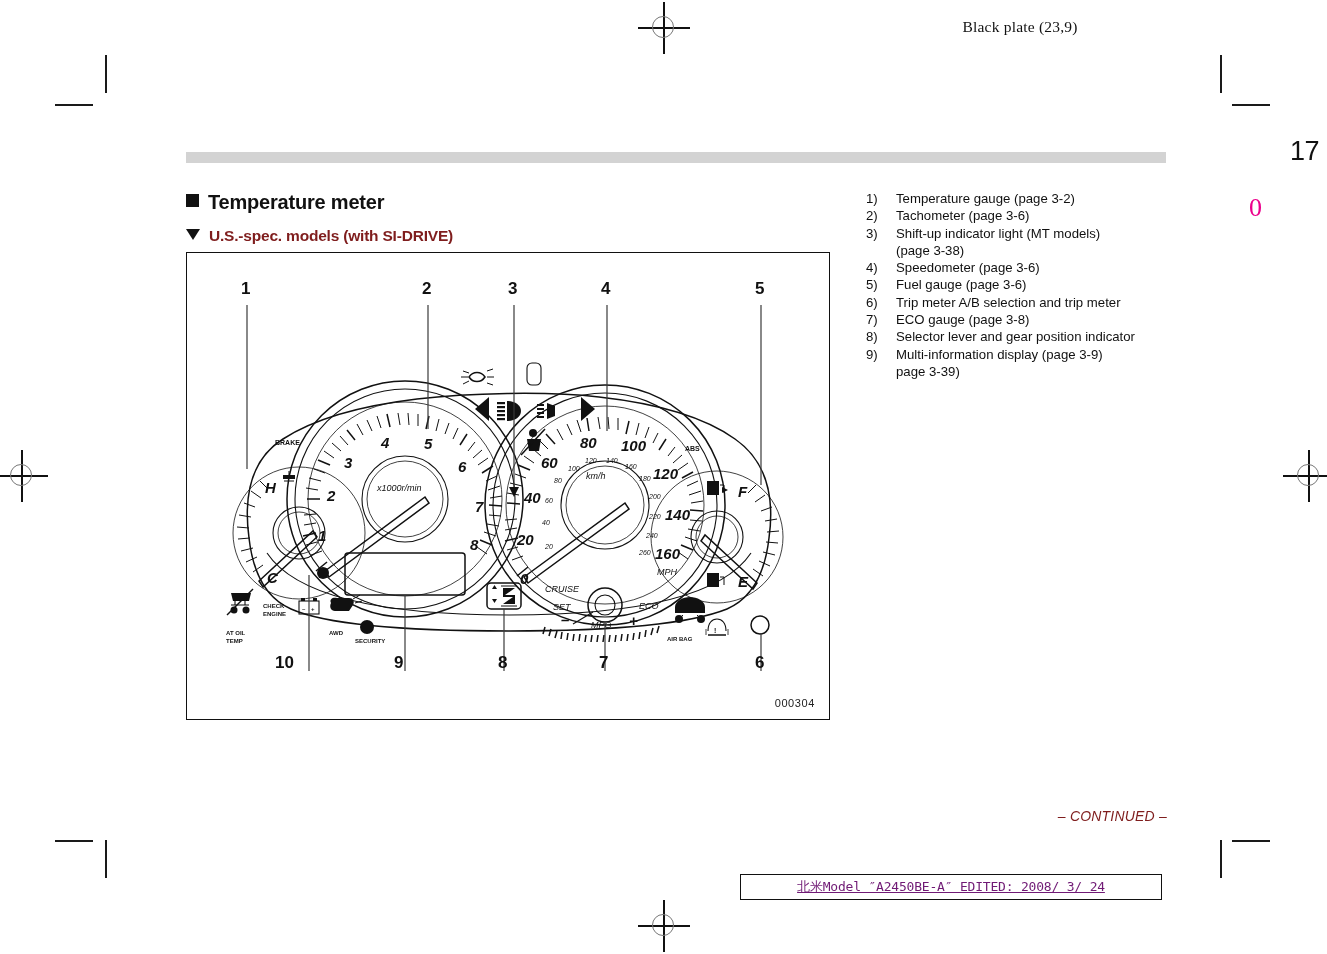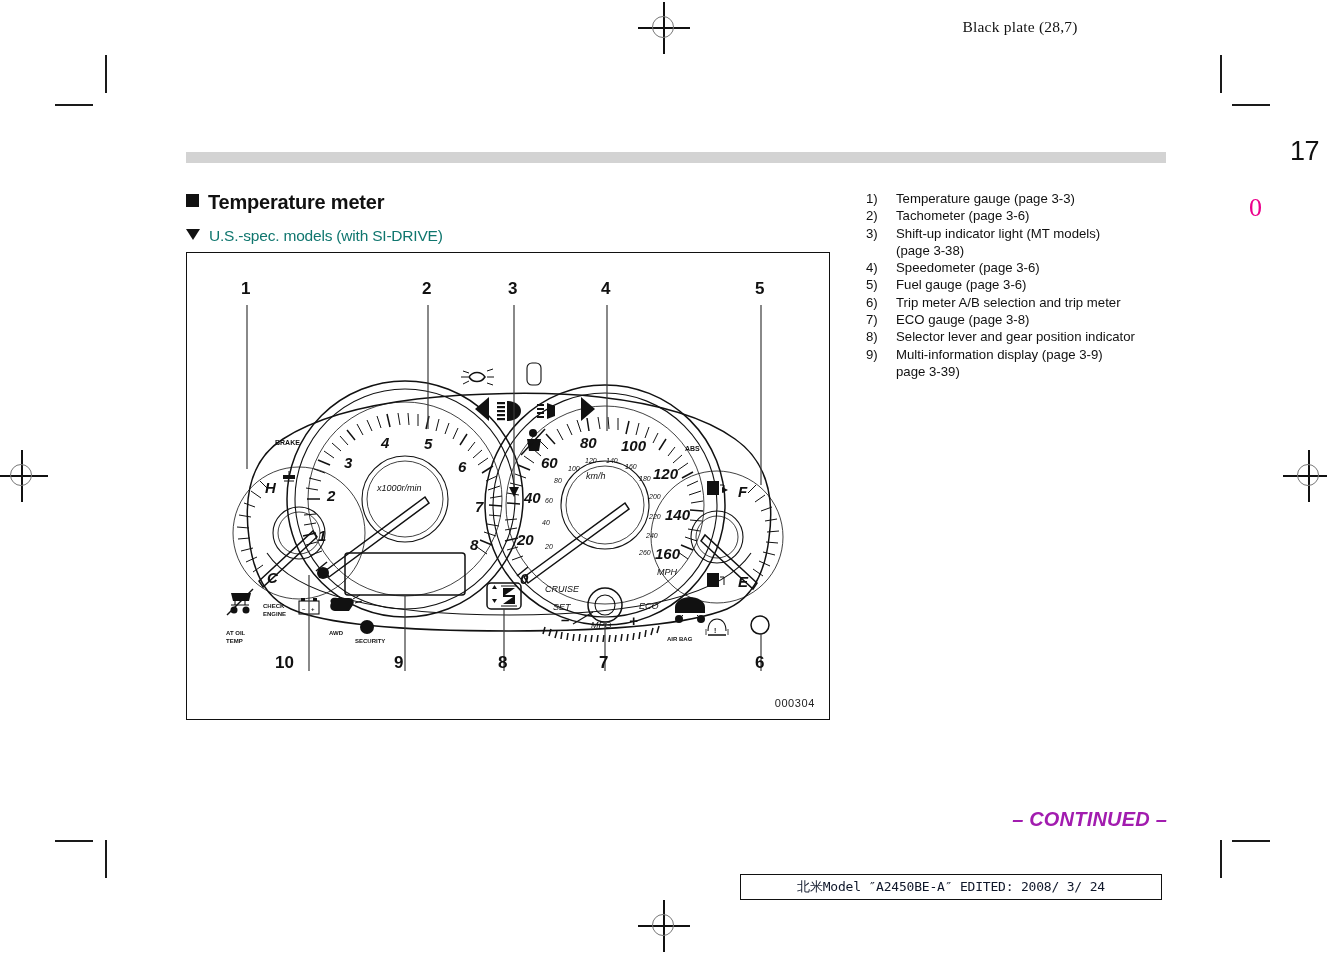--- a/index.html
+++ b/index.html
@@ -32,22 +32,22 @@
     font-size:26px;color:#ec008c;line-height:1;
   }
 
   
   .h1{
     position:absolute;left:186px;top:191px;font-size:20px;font-weight:bold;
     letter-spacing:-.2px;color:#111;
   }
   .h1 .sq{display:inline-block;width:13px;height:13px;background:#111;margin-right:9px;vertical-align:2px;}
   .h2{
-    position:absolute;left:186px;top:227px;font-size:15.5px;font-weight:normal;
-    letter-spacing:-.2px;color:#0f766e;
+    position:absolute;left:186px;top:227px;font-size:15.5px;font-weight:bold;
+    letter-spacing:-.2px;color:#7f1d1d;
   }
   .h2 .tri{
     display:inline-block;width:0;height:0;border-left:7px solid transparent;
     border-right:7px solid transparent;border-top:11px solid #111;margin-right:9px;vertical-align:1px;
   }
 
   
   .figbox{
     position:absolute;left:186px;top:252px;width:644px;height:468px;
     border:1.3px solid #111;box-sizing:border-box;background:#fff;
@@ -59,28 +59,28 @@
 
   
   .legend{position:absolute;left:866px;top:190px;width:310px;}
   .lrow{display:flex;font-size:13.2px;line-height:17.3px;color:#111;}
   .lnum{width:30px;flex:none;}
   .ltxt{flex:1;}
   .ltxt.just{text-align:justify;text-align-last:left;}
 
   
   .continued{
-    position:absolute;right:160px;top:808px;font-size:20px;font-weight:bold;
-    font-style:italic;letter-spacing:.2px;color:#a21caf;
+    position:absolute;right:160px;top:808px;font-size:14px;font-weight:normal;
+    font-style:italic;letter-spacing:.2px;color:#7f1d1d;
   }
   .stamp{
     position:absolute;left:740px;top:874px;width:422px;height:26px;
     border:1.4px solid #111;box-sizing:border-box;display:flex;
     align-items:center;justify-content:center;
-    font-family:"DejaVu Sans Mono", monospace;font-size:13px;color:#0f172a;letter-spacing:-.2px;
+    font-family:"DejaVu Sans Mono", monospace;font-size:13px;color:#701a75;letter-spacing:-.2px;text-decoration:underline;
   }
 
   
   .ct{position:absolute;font-weight:bold;font-size:17px;color:#111;}
   svg text{font-family:"Liberation Sans", sans-serif;}
 </style>
 </head>
 <body>
 
 <div class="crop-v" style="left:105px;top:55px;height:38px;"></div>
@@ -106,21 +106,21 @@
   <div class="rl-h"></div>
     <div class="rl-v"></div>
     <div class="rc"></div>
 </div>
 <div class="reg" style="left:1283px;top:450px;">
   <div class="rl-h"></div>
     <div class="rl-v"></div>
     <div class="rc"></div>
 </div>
 
-<div class="blackplate">Black plate (28,7)</div>
+<div class="blackplate">Black plate (23,9)</div>
 <div class="pagebar"></div>
 <div class="pageno">17</div>
 <div class="magenta0">0</div>
 
 <div class="h1">
   <span class="sq"></span><span>Temperature meter</span>
 </div>
 <div class="h2">
   <span class="tri"></span><span>U.S.-spec. models (with SI-DRIVE)</span>
 </div>
@@ -500,21 +500,21 @@
   <div class="ct" style="left:311px;top:400px;">8</div>
   <div class="ct" style="left:412px;top:400px;">7</div>
   <div class="ct" style="left:568px;top:400px;">6</div>
 
   <div class="figid">000304</div>
 </div>
 
 <div class="legend">
   <div class="lrow">
       <span class="lnum">1)</span>
-      <span class="ltxt">Temperature gauge (page 3-3)</span>
+      <span class="ltxt">Temperature gauge (page 3-2)</span>
     </div>
   <div class="lrow">
       <span class="lnum">2)</span>
       <span class="ltxt">Tachometer (page 3-6)</span>
     </div>
   <div class="lrow">
       <span class="lnum">3)</span>
       <span class="ltxt">Shift-up indicator light (MT models)</span>
     </div>
   <div class="lrow">

